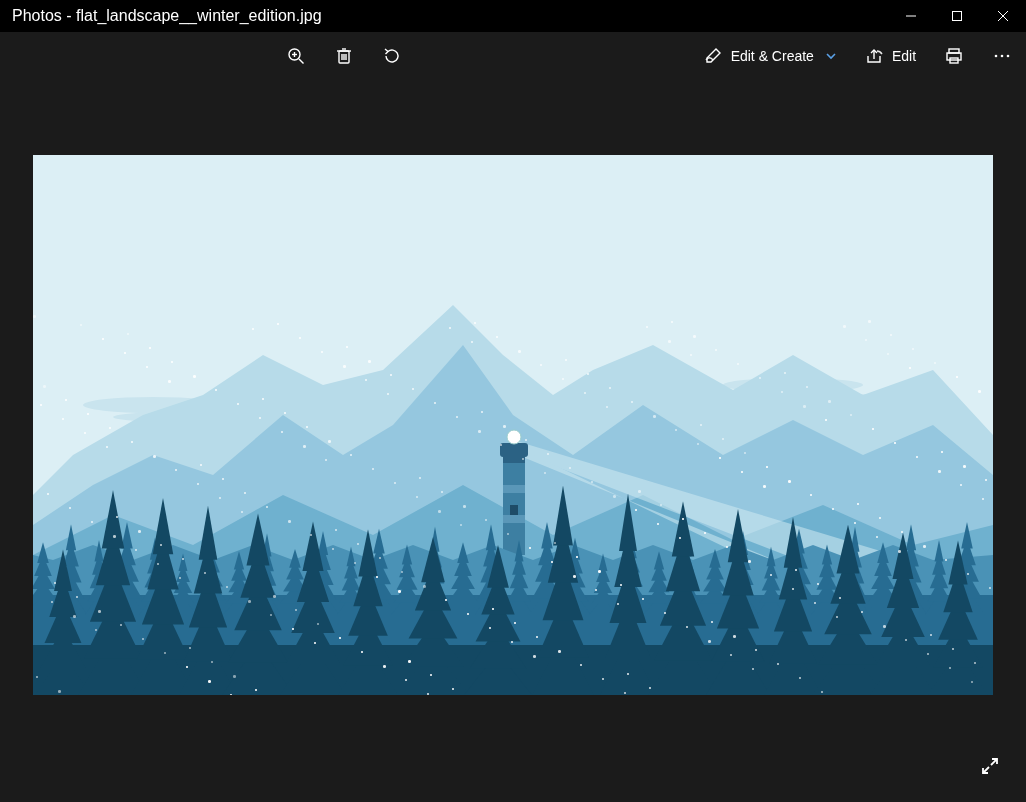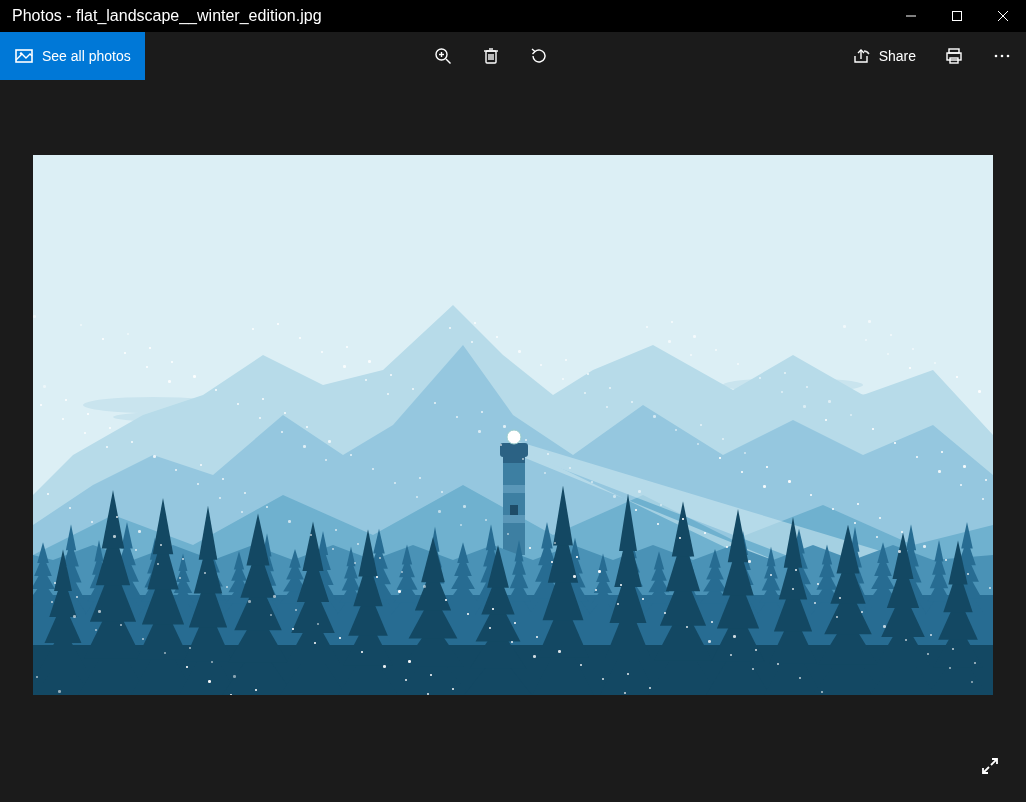--- a/index.html
+++ b/index.html
@@ -45,30 +45,20 @@
   </div>
   <div class="winbtn close">
     <svg viewBox="0 0 10 10">
         <line x1="0" y1="0" x2="10" y2="10"></line>
         <line x1="10" y1="0" x2="0" y2="10"></line>
       </svg>
   </div>
 </div>
 
 <div class="toolbar">
-  <div class="tbtn primary">
-    <span class="ticon">
-      <svg viewBox="0 0 20 20">
-          <rect x="2" y="4" width="16" height="12" stroke-width="1.6"></rect>
-          <polyline points="2,14 8,8 12,12 16,8 18,10"></polyline>
-          <circle cx="7" cy="7.5" r="1.2" fill="#fff" stroke="none"></circle>
-        </svg>
-    </span>
-    <span>See all photos</span>
-  </div>
 
   <div class="spacer-flex"></div>
 
   <div class="tbtn icononly">
     <span class="ticon">
       <svg viewBox="0 0 20 20">
           <circle cx="8.5" cy="8.5" r="5.5"></circle>
           <line x1="13" y1="13" x2="17.5" y2="17.5"></line>
           <line x1="8.5" y1="6" x2="8.5" y2="11"></line>
           <line x1="6" y1="8.5" x2="11" y2="8.5"></line>
@@ -94,27 +84,41 @@
           <polyline points="3,3 6,5.5 3.5,8"></polyline>
         </svg>
     </span>
   </div>
 
   <div class="spacer-flex"></div>
 
   <div class="tbtn">
     <span class="ticon">
       <svg viewBox="0 0 20 20">
+          <path d="M13 3l4 4-9 9H4v-4z"></path>
+          <path d="M3 14c2-3 5-3 7 0" stroke-opacity="0.9"></path>
+        </svg>
+    </span>
+    <span>Edit &amp; Create</span>
+    <span class="chev">
+      <svg viewBox="0 0 10 10">
+          <polyline points="1,3 5,7 9,3"></polyline>
+        </svg>
+    </span>
+  </div>
+  <div class="tbtn">
+    <span class="ticon">
+      <svg viewBox="0 0 20 20">
           <path d="M4 10v6h12v-6"></path>
           <path d="M7 7l3-3 3 3"></path>
           <line x1="10" y1="4" x2="10" y2="13"></line>
           <path d="M13 5c3 0 5 3 5 3" stroke-opacity="0.9"></path>
         </svg>
     </span>
-    <span>Share</span>
+    <span>Edit</span>
   </div>
   <div class="tbtn icononly">
     <span class="ticon">
       <svg viewBox="0 0 20 20">
           <rect x="5" y="3" width="10" height="4"></rect>
           <rect x="3" y="7" width="14" height="7"></rect>
           <rect x="6" y="12" width="8" height="5"></rect>
         </svg>
     </span>
   </div>

